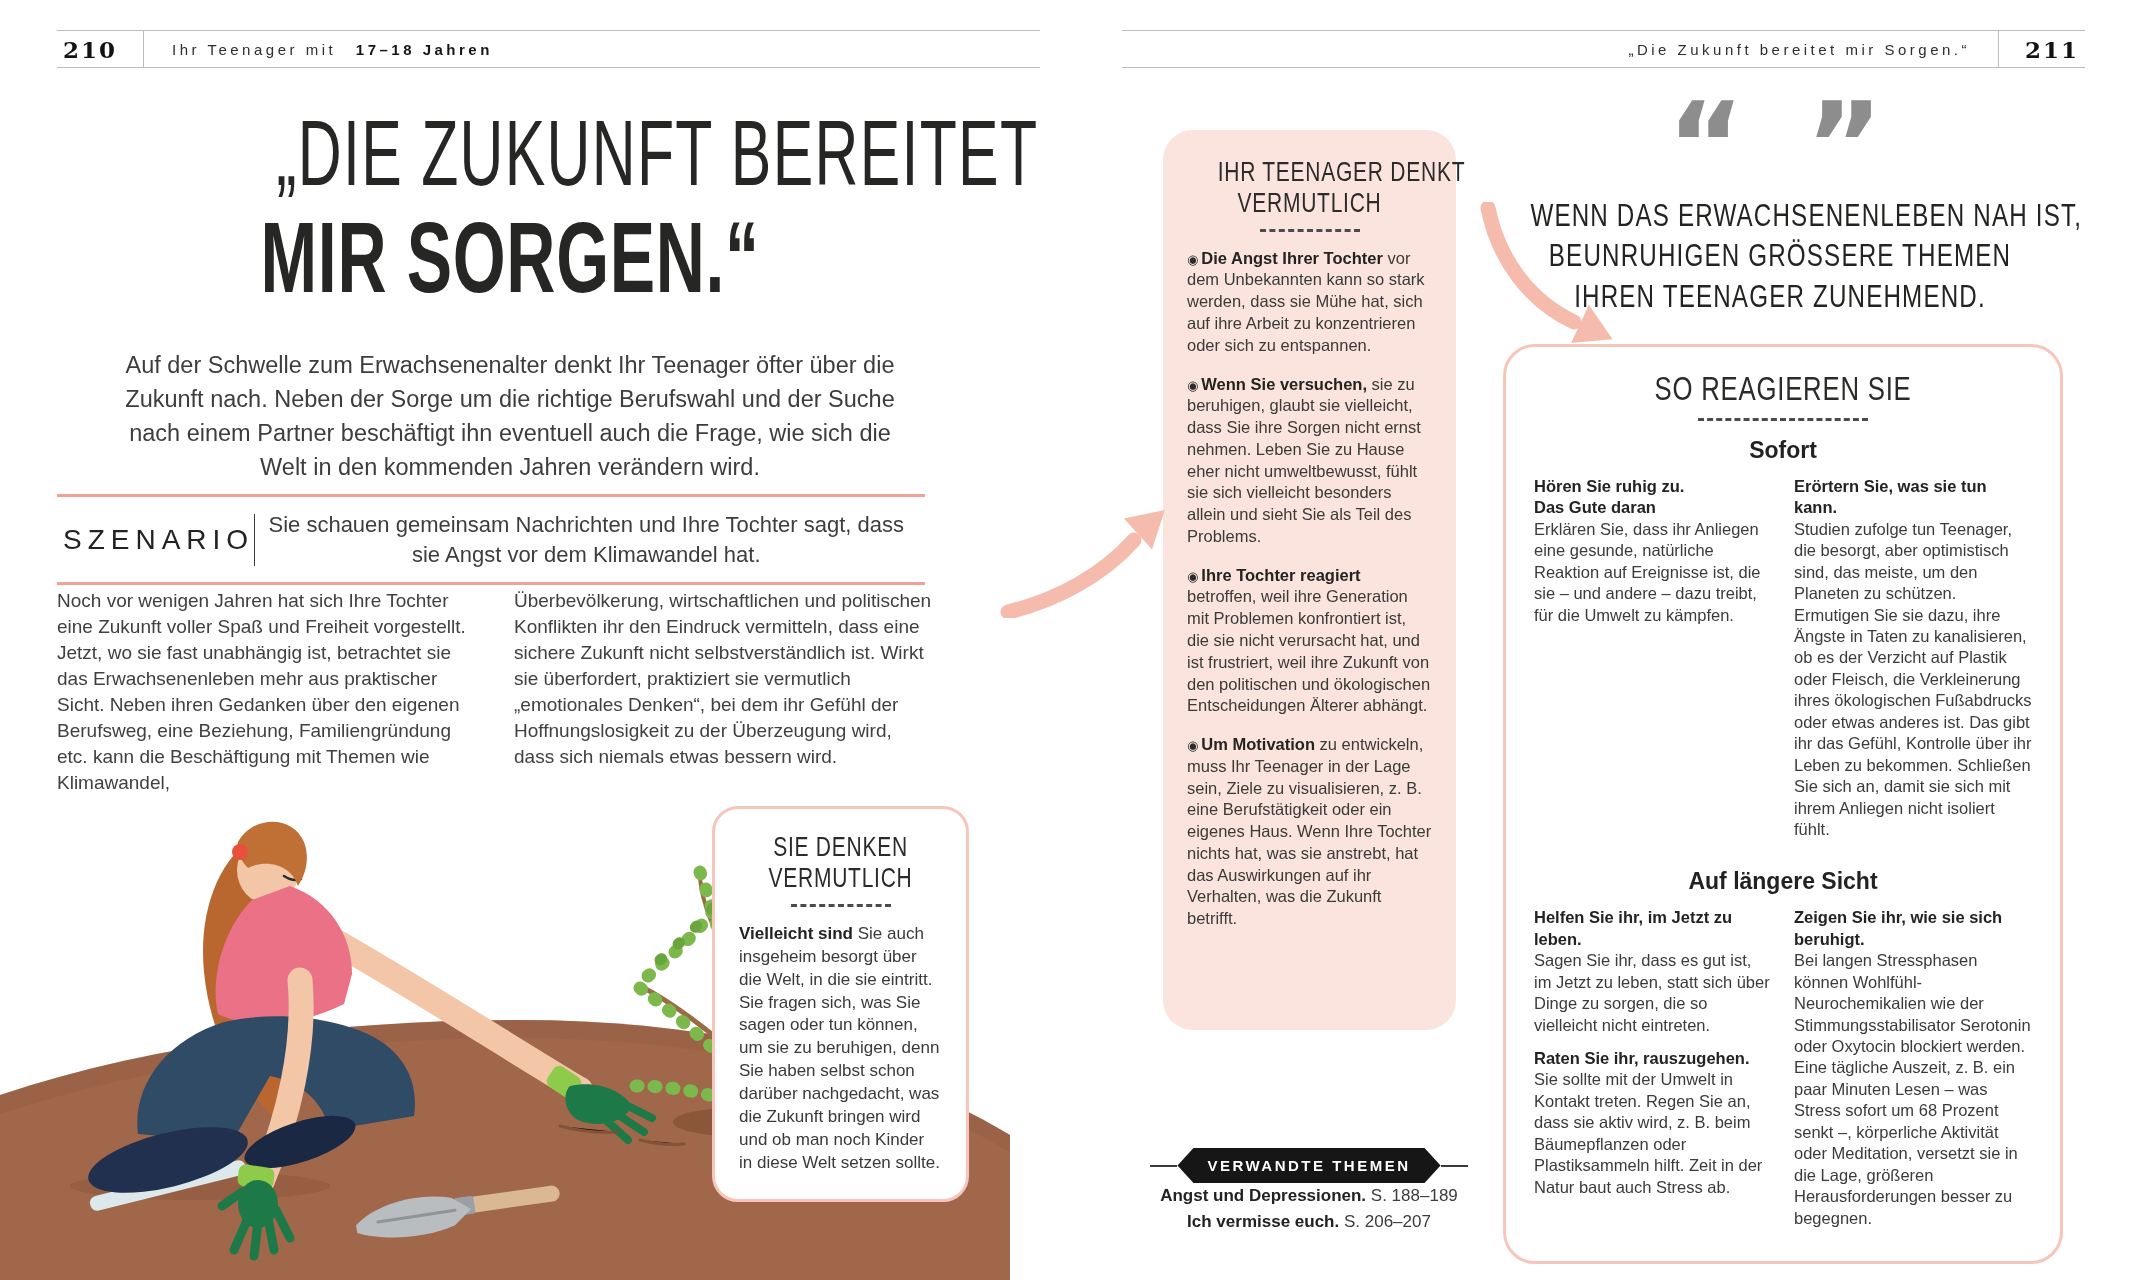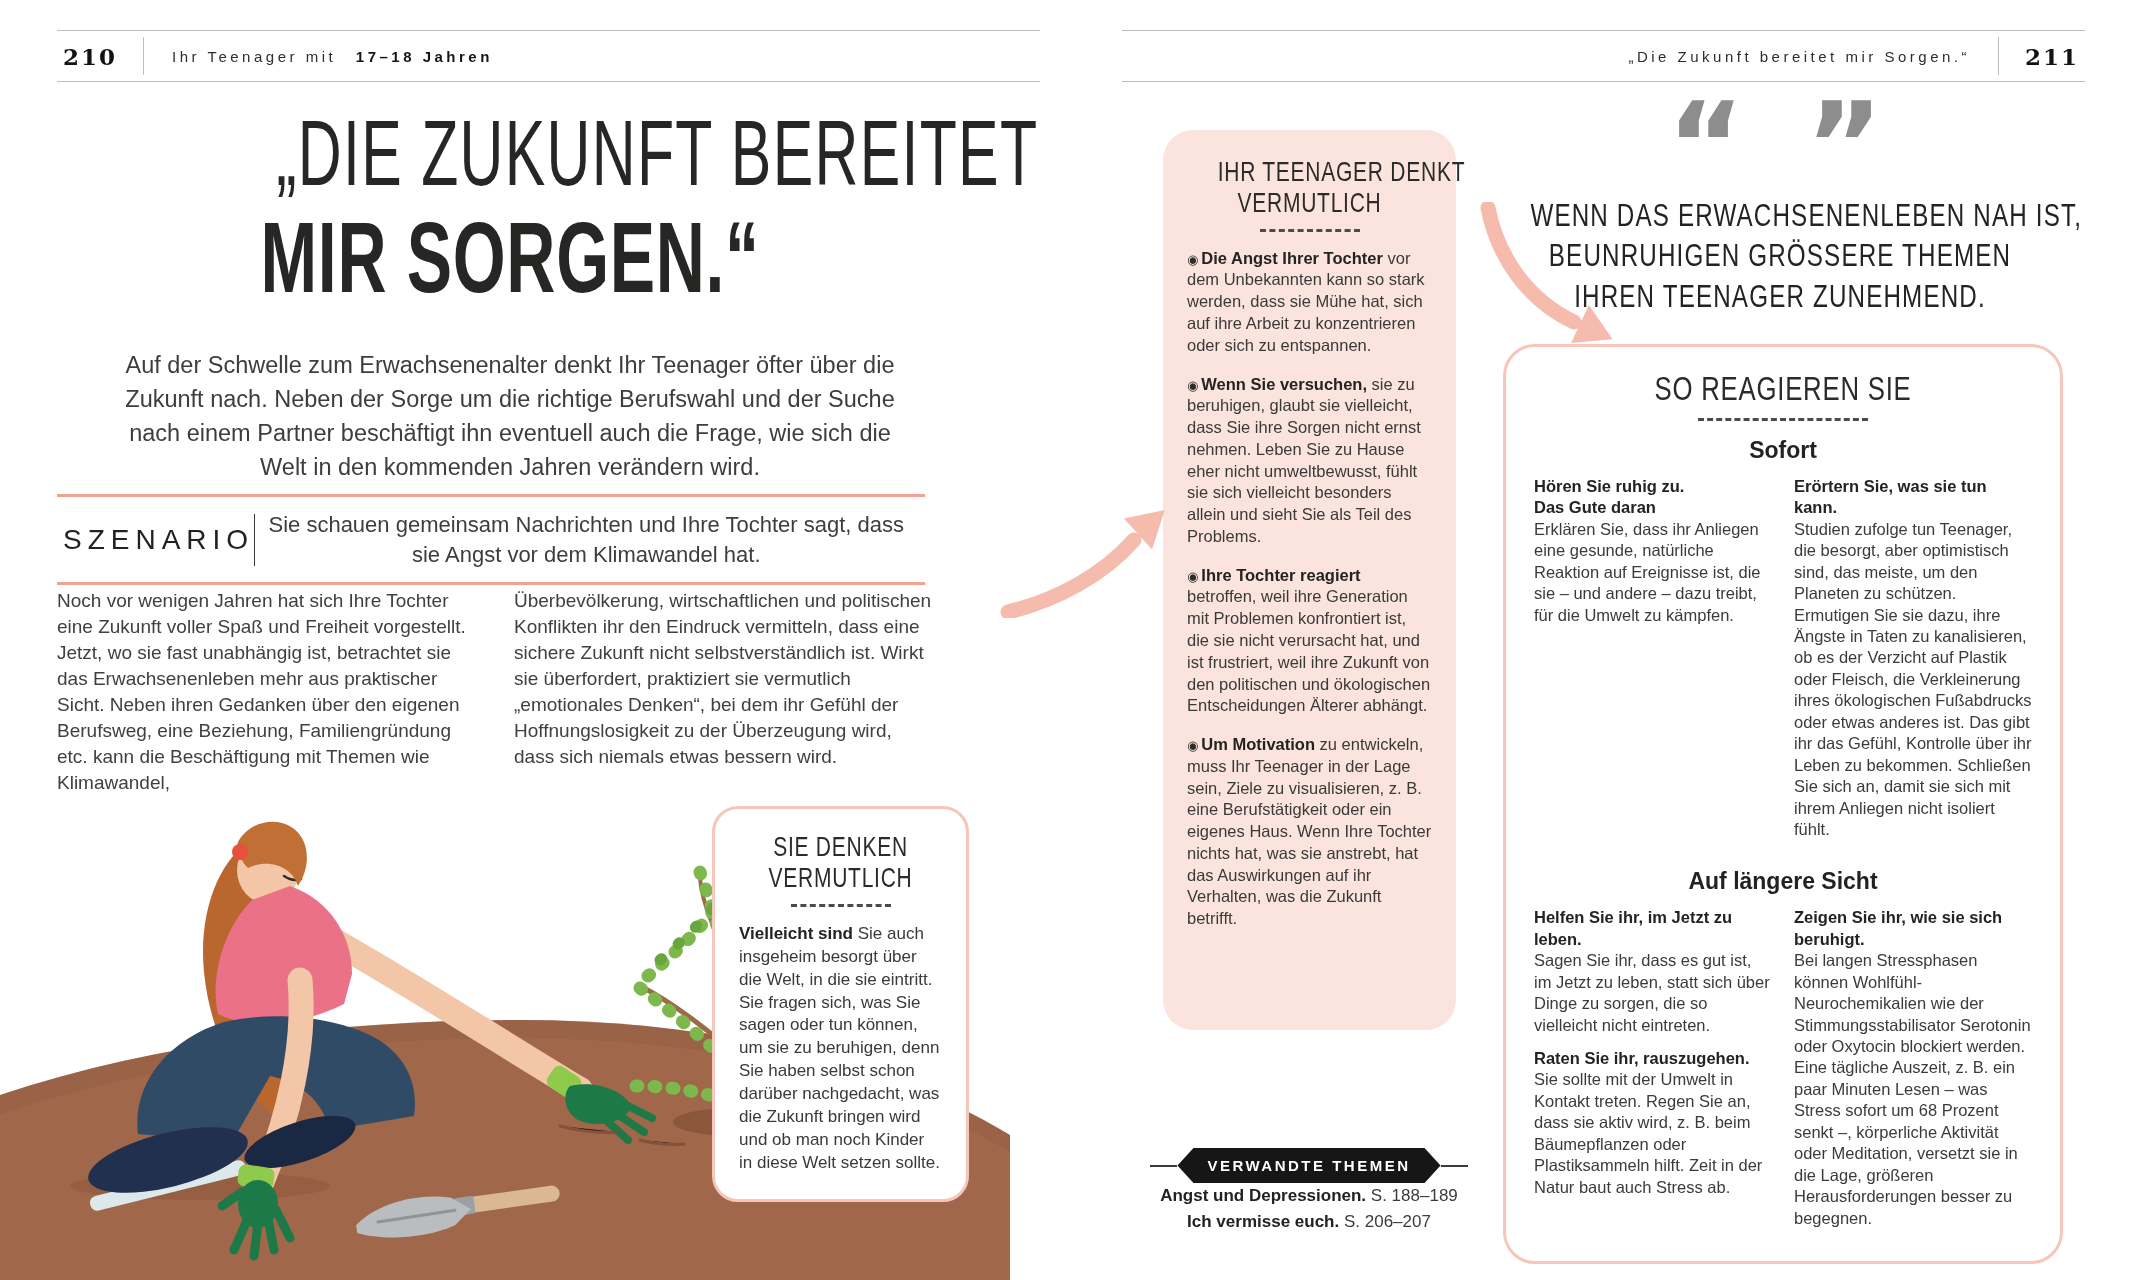--- a/index.html
+++ b/index.html
@@ -7,21 +7,21 @@
   body {
     position: relative;
     background: #ffffff;
     font-family: "Liberation Sans", "DejaVu Sans", sans-serif;
     color: #3b3b3a;
     overflow: hidden;
   }
 
   
   .hdr {
-    position: absolute; top: 30px; height: 52px;
+    position: absolute; top: 30px; height: 38px;
     border-top: 1px solid #bdbdbd; border-bottom: 1px solid #bdbdbd;
     display: flex; align-items: center;
   }
   .hdr-left  { left: 57px;  width: 983px; }
   .hdr-right { left: 1122px; width: 963px; justify-content: flex-end; }
   .hdr .num {
     font-family: "DejaVu Serif", serif; font-weight: bold;
     font-size: 23px; color: #121212; padding: 0 26px 0 6px; letter-spacing: 2px;
   }
   .hdr-right .num { padding: 0 6px 0 26px; }

